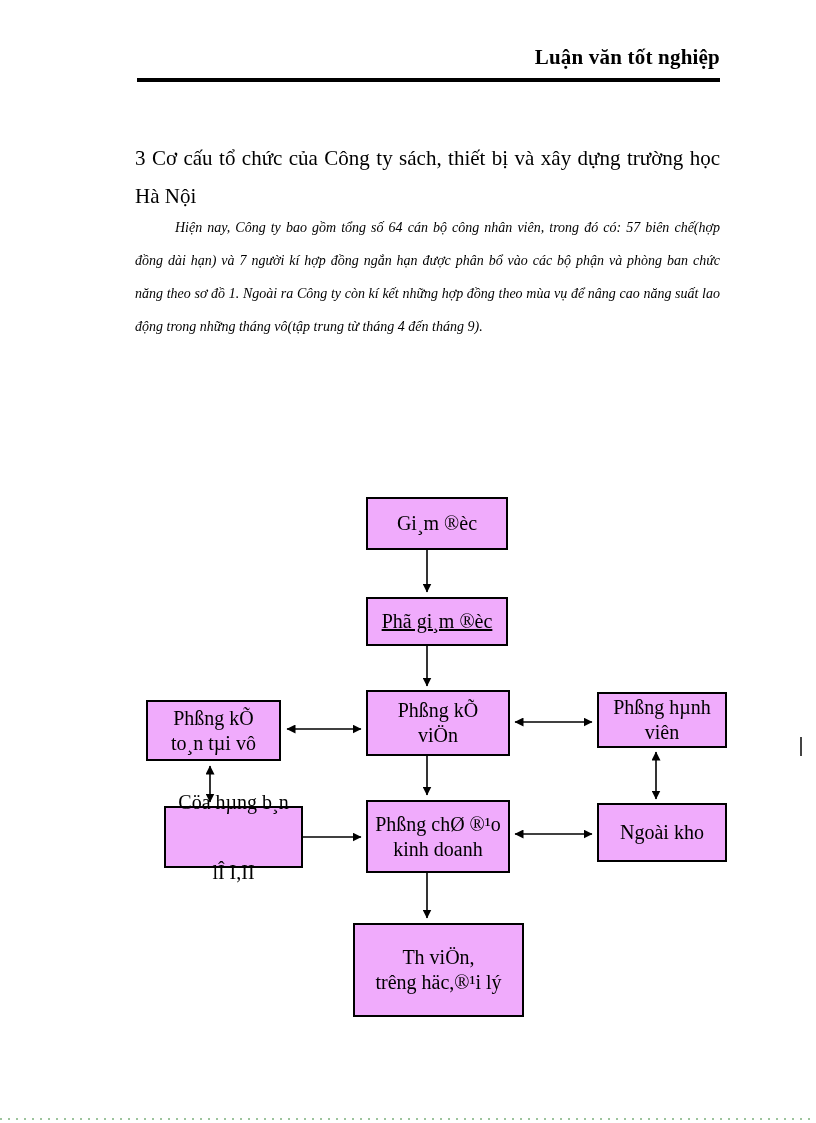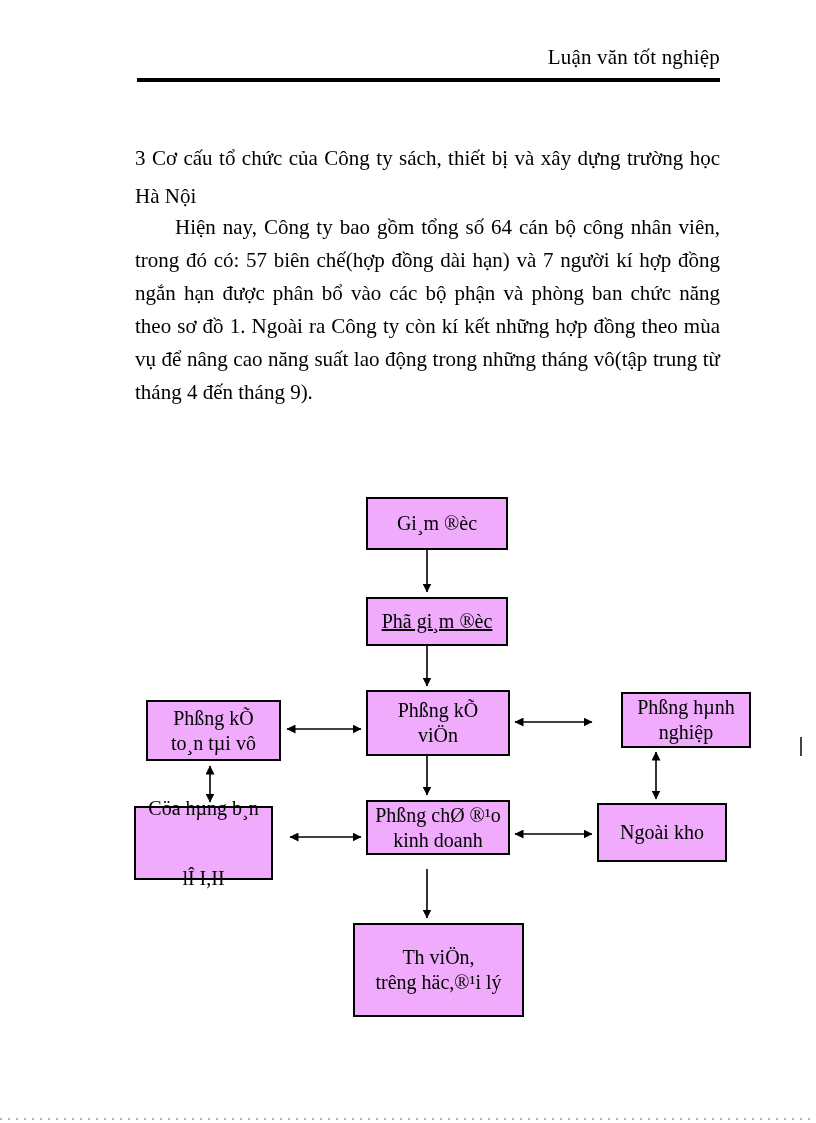--- a/index.html
+++ b/index.html
@@ -3,28 +3,28 @@
 <meta charset="utf-8">
 <title>Document</title>
 <style>
   * { margin:0; padding:0; box-sizing:border-box; }
   html,body { background:#e8e8e8; }
   body { width:816px; height:1123px; margin:0 auto; position:relative;
          font-family:"Liberation Serif","DejaVu Serif",serif; color:#000; }
   .page { position:absolute; left:0; top:0; width:816px; height:1123px; background:#ffffff; overflow:hidden; }
 
   .header-title { position:absolute; top:45px; left:135px; width:585px;
-                  text-align:right; font-size:21px; letter-spacing:0.2px; }
+                  text-align:right; font-size:21px; letter-spacing:0.2px;font-weight:bold; }
   .header-rule { position:absolute; top:78px; left:137px; width:583px; height:2px;
                  border-top:2px solid #000; border-bottom:2px solid #000; }
 
   .heading { position:absolute; top:139px; left:135px; width:585px;
              font-weight:normal; font-size:21px; line-height:38px; text-align:justify; }
   .paragraph { position:absolute; top:211px; left:135px; width:585px;
-               font-size:21px; line-height:33px; text-align:justify; text-indent:40px; }
+               font-size:14px; line-height:33px; text-align:justify; text-indent:40px;font-style:italic; }
 
   .dbox { position:absolute; border:2px solid #000; background:#f0abfc;
           display:flex; flex-direction:column; justify-content:center; align-items:center;
           font-size:20px; line-height:25px; text-align:center; }
 
   .connectors { position:absolute; left:0; top:0; width:816px; height:1123px; }
 
   .stray-mark { position:absolute; left:800px; top:737px; width:2px; height:19px; background:#444; }
 
   .bottom-dots { position:absolute; left:0; top:1118px; width:816px; height:2px;
@@ -74,31 +74,31 @@
   <div class="dbox" style="left:366px; top:690px; width:144px; height:66px;">
     <div>Phßng kÕ</div>
     <div>viÖn</div>
   </div>
 
   <div class="dbox" style="left:146px; top:700px; width:135px; height:61px;">
     <div>Phßng kÕ</div>
     <div>to¸n tµi vô</div>
   </div>
 
-  <div class="dbox" style="left:597px; top:692px; width:130px; height:56px;margin-left:24px;">
+  <div class="dbox" style="left:597px; top:692px; width:130px; height:56px;">
     <div>Phßng hµnh</div>
-    <div>nghiệp</div>
+    <div>viên</div>
   </div>
 
-  <div class="dbox" style="left:134px; top:806px; width:139px; height:74px;gap:45px;">
+  <div class="dbox" style="left:164px; top:806px; width:139px; height:62px;gap:45px;">
     <div>Cöa hµng b¸n</div>
     <div>lÎ I,II</div>
   </div>
 
-  <div class="dbox" style="left:366px; top:800px; width:144px; height:55px;">
+  <div class="dbox" style="left:366px; top:800px; width:144px; height:73px;">
     <div>Phßng chØ ®¹o</div>
     <div>kinh doanh</div>
   </div>
 
   <div class="dbox" style="left:597px; top:803px; width:130px; height:59px;">
     <div>Ngoài kho</div>
     <div></div>
   </div>
 
   <div class="dbox" style="left:353px; top:923px; width:171px; height:94px;">

